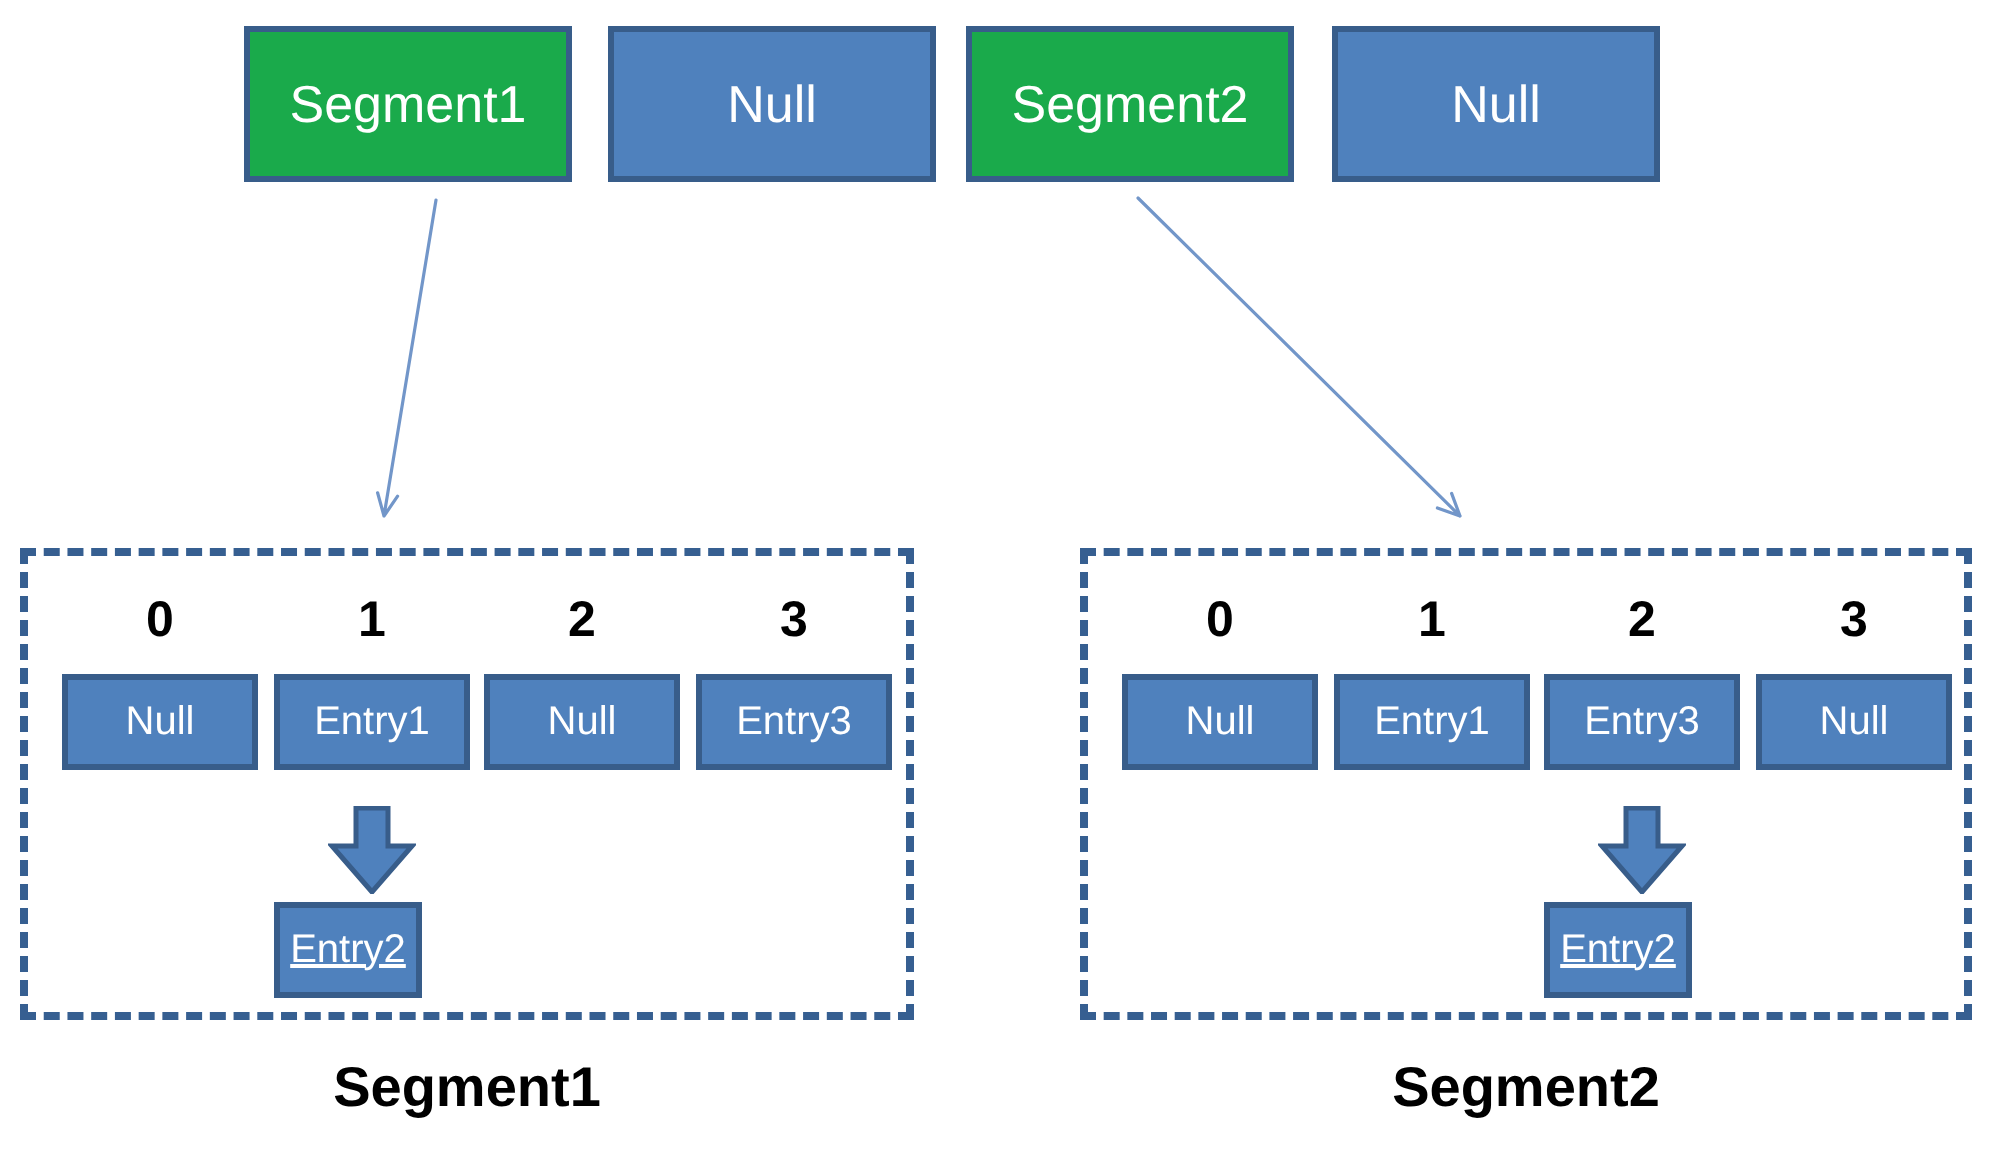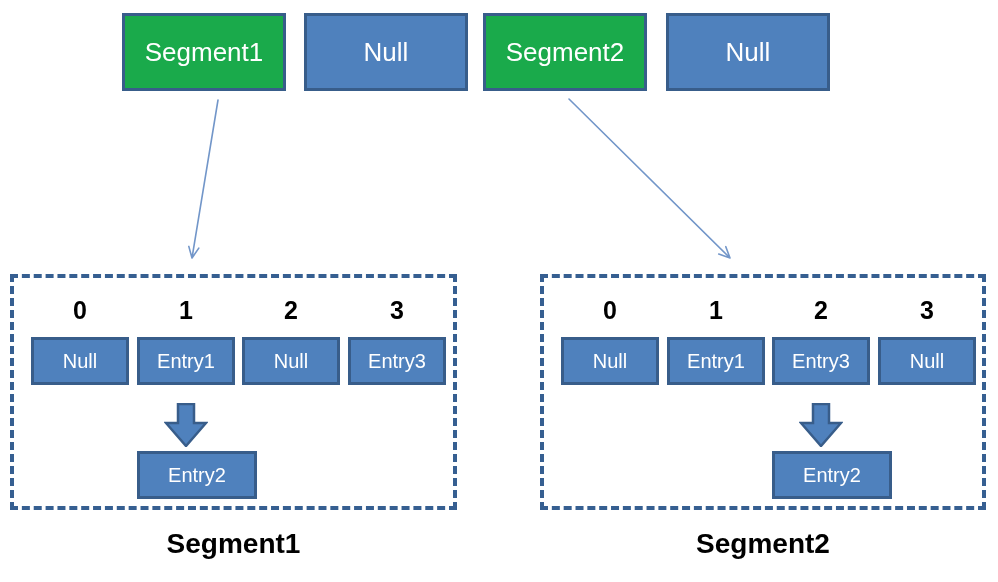--- a/index.html
+++ b/index.html
@@ -21,21 +21,21 @@
   
   .panel { position: absolute; top: 274px; height: 236px; border: 4px dashed var(--panel_border, #365f91); }
   .panel-left  { left: 10px;  width: 447px; }
   .panel-right { left: 540px; width: 446px; }
 
   
   .c0 { left: 17px; } .c1 { left: 123px; } .c2 { left: 228px; } .c3 { left: 334px; }
   .idx { position: absolute; top: 19px; width: 98px; line-height: 26px; text-align: center;
          font-size: 25px; font-weight: bold; color: var(--label_text, #000); }
   .bucket { top: 59px; width: 98px; height: 48px; font-size: 20px; }
-  .entry2 { top: 173px; width: 120px; height: 48px; font-size: 20px; }
+  .entry2 { top: 173px; width: 74px; height: 48px; font-size: 20px; text-decoration: underline; }
 
   
   .blockarrow { position: absolute; top: 125px; width: 44px; height: 44px; }
   .ba-c1 { left: 150px; } .ba-c2 { left: 255px; }
   .block-poly { fill: var(--null_fill, #4f81bd); stroke: var(--box_border, #385d8a); stroke-width: 2.5; }
 
   
   .connectors { position: absolute; left: 0; top: 0; width: 998px; height: 582px; pointer-events: none; }
   .conn { stroke: var(--connector, #7296c9); stroke-width: 1.6; fill: none;
           stroke-linecap: round; stroke-linejoin: round; }

